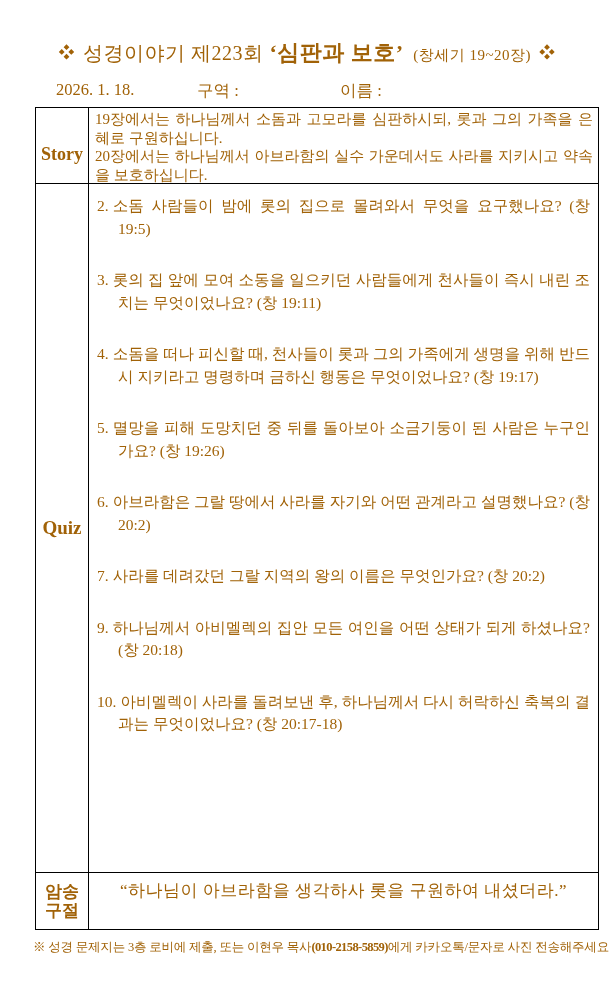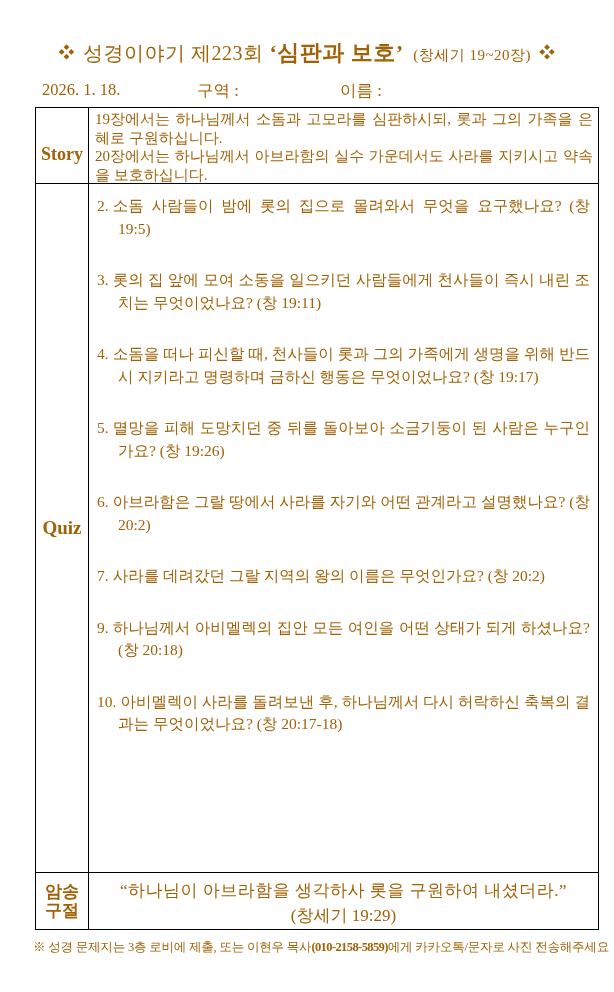--- a/index.html
+++ b/index.html
@@ -21,21 +21,21 @@
     letter-spacing:0.5px;
     white-space:nowrap;
   }
   .title-line .deco { font-size:16px; vertical-align:2px; }
   .title-line .series { margin:0 6px 0 8px; }
   .title-line .episode { font-weight:bold; font-size:22px; }
   .title-line .range { font-size:15px; margin-left:4px; margin-right:8px; }
 
   
   .meta-line { position:absolute; top:80px; left:0; right:0; height:24px; font-size:16.5px; }
-  .meta-date { position:absolute; left:42px; }
+  .meta-date { position:absolute; left:56px; }
   .meta-district { position:absolute; left:197px; }
   .meta-name { position:absolute; left:340px; }
 
   
   .sheet-table {
     position:absolute; left:35px; top:107px;
     width:564px;
     border:1.5px solid #000;
     box-sizing:border-box;
   }
@@ -120,21 +120,20 @@
         <div class="q"><span class="q-num">10.</span><span>아비멜렉이 사라를 돌려보낸 후, 하나님께서 다시 허락하신 축복의 결과는 무엇이었나요? (창 20:17-18)</span></div>
       </div>
     </div>
 
     <div class="t-row row-verse">
       <div class="label-cell">
           <span class="verse-label">암송구절</span>
         </div>
       <div class="content-cell verse-cell">
         <div class="verse-text">“하나님이 아브라함을 생각하사 롯을 구원하여 내셨더라.”</div>
-        <div class="verse-ref">(창세기 19:29)</div>
       </div>
     </div>
 
   </div>
 
   <div class="footer-note">
     <span>※ 성경 문제지는 3층 로비에 제출, 또는 이현우 목사</span><span class="phone">(010-2158-5859)</span><span>에게 카카오톡/문자로 사진 전송해주세요</span>
   </div>
 
 </div>

